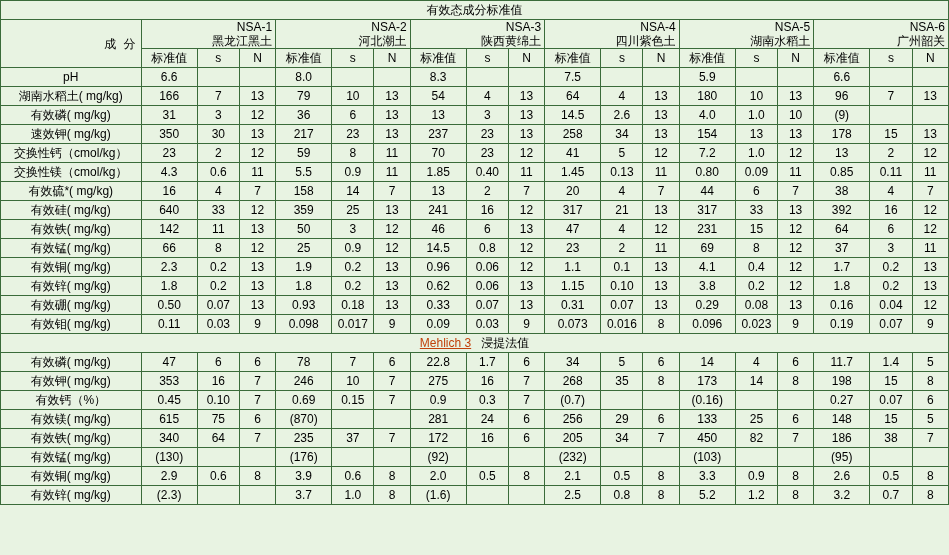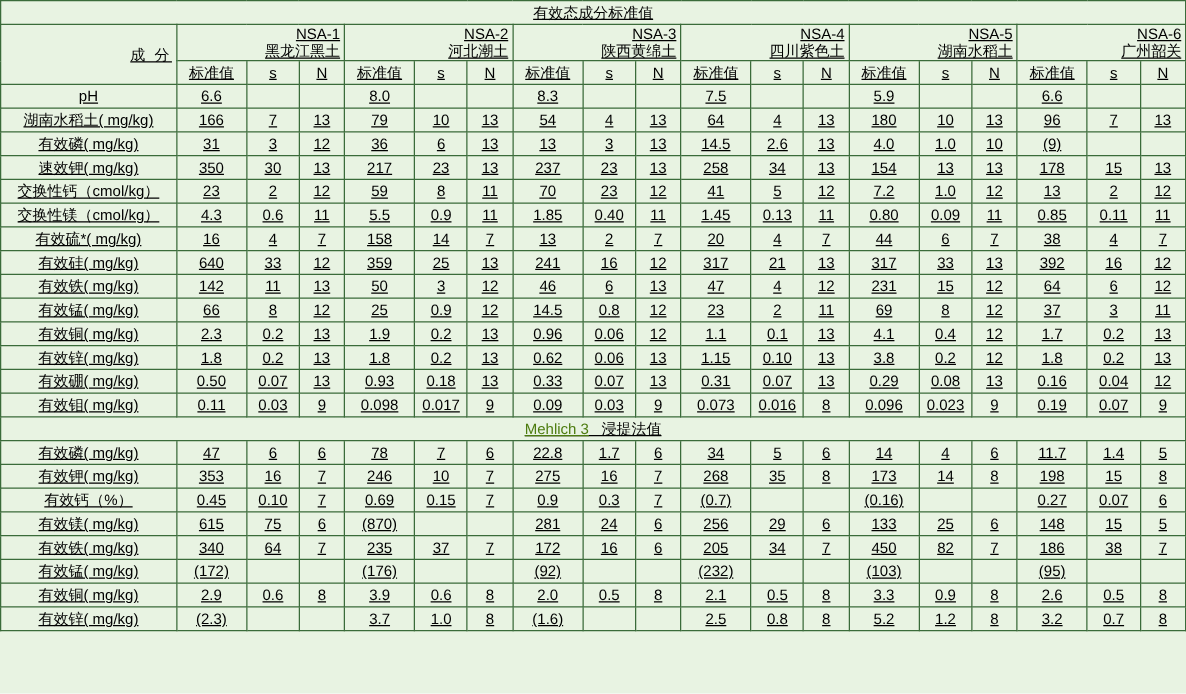--- a/index.html
+++ b/index.html
@@ -17,21 +17,20 @@
     height: 555px;
     box-sizing: border-box;
     background: #e8f3e2;
     overflow: hidden;
   }
   table.grid {
     border-collapse: collapse;
     width: 949px;
     table-layout: fixed;
     background: #e8f3e2;
-    text-decoration: underline;
   }
   table.grid td, table.grid th {
     border: 1px solid #3a6b3a;
     padding: 0 3px;
     font-weight: normal;
     font-size: 12px;
     line-height: 14px;
     height: 19px;
     box-sizing: border-box;
     overflow: hidden;
@@ -71,21 +70,21 @@
   }
   .num {
     text-align: center;
   }
   .sectionbar {
     text-align: center;
     font-weight: bold;
     font-size: 12px;
   }
   .sectionbar .m3 {
-    color: #4d7c0f;
+    color: #c2410c;
     text-decoration: underline;
   }
 </style>
 </head>
 <body>
 
 <div id="sheet">
   <table class="grid">
     <colgroup>
       <col style="width:140px">
@@ -556,21 +555,21 @@
           <td class="num">7</td>
           <td class="num">450</td>
           <td class="num">82</td>
           <td class="num">7</td>
           <td class="num">186</td>
           <td class="num">38</td>
           <td class="num">7</td>
         </tr>
         <tr>
           <td class="rowlabel">有效锰( mg/kg)</td>
-          <td class="num">(172)</td>
+          <td class="num">(130)</td>
           <td class="num"></td>
           <td class="num"></td>
           <td class="num">(176)</td>
           <td class="num"></td>
           <td class="num"></td>
           <td class="num">(92)</td>
           <td class="num"></td>
           <td class="num"></td>
           <td class="num">(232)</td>
           <td class="num"></td>

